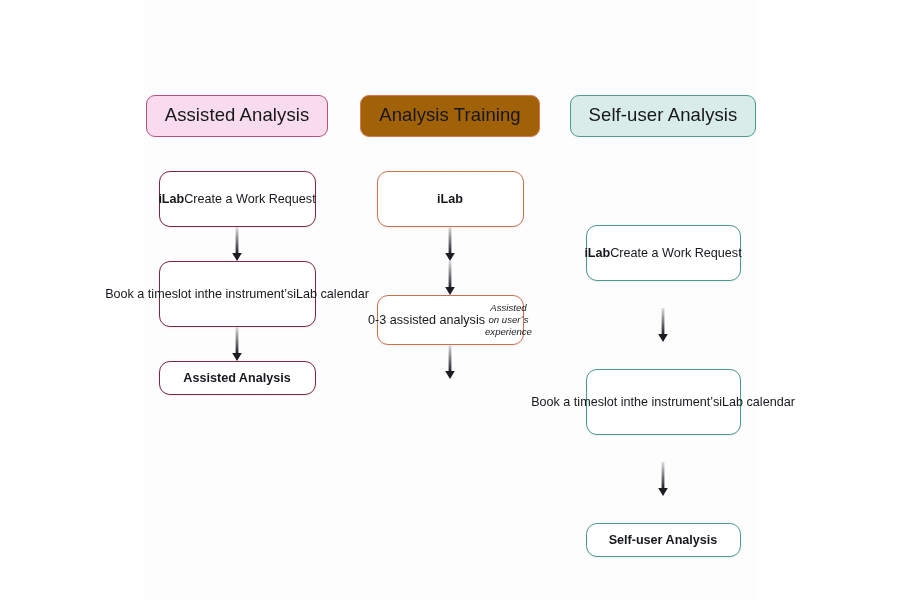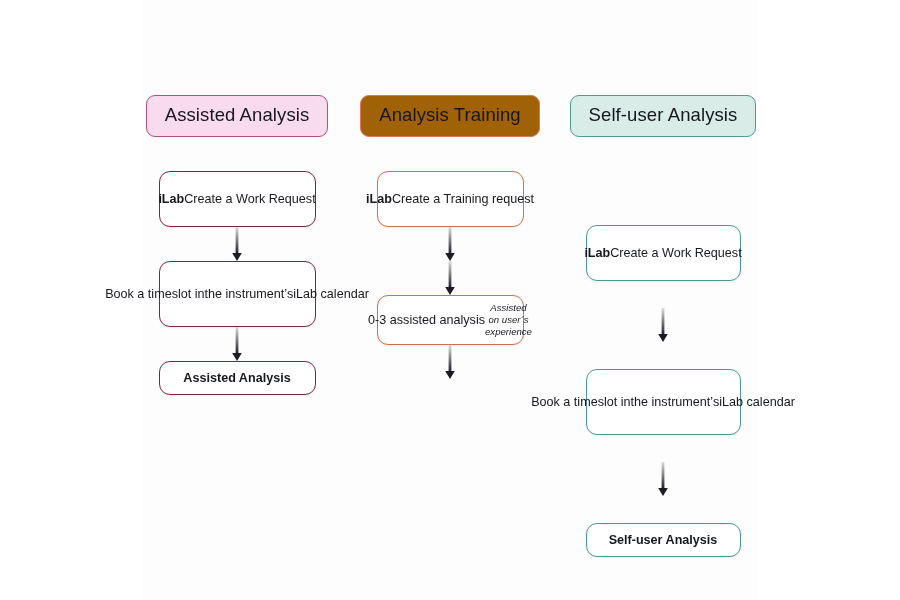--- a/index.html
+++ b/index.html
@@ -149,21 +149,20 @@
         </div>
         <div class="node" style="border-color: rgb(126, 36, 69); width: 157px; height: 34px;">
           <span class="line bold">Assisted Analysis</span>
         </div>
       </div>
       <div class="column col-1">
         <div class="header-pill" style="background: #a16207; border-color: rgb(217, 120, 90);">Analysis Training</div>
         <div style="height: 34px;"></div>
         <div class="node" style="border-color: rgb(203, 112, 81); width: 147px; height: 56px;">
           <span class="line bold">iLab</span>
-          <span class="line">Create a Training request</span>
         </div>
         <div class="connector" style="height: 34px;">
           <svg width="16" height="34" viewBox="0 0 16 34">
             <defs>
               <linearGradient id="ag1_1" x1="0" y1="0" x2="0" y2="1">
                 <stop offset="0%" stop-color="#dddde1"></stop>
                 <stop offset="100%" stop-color="#1c1c22"></stop>
               </linearGradient>
             </defs>
             <rect x="6.6" y="0" width="2.8" height="27" fill="url(#ag1_1)"></rect>

